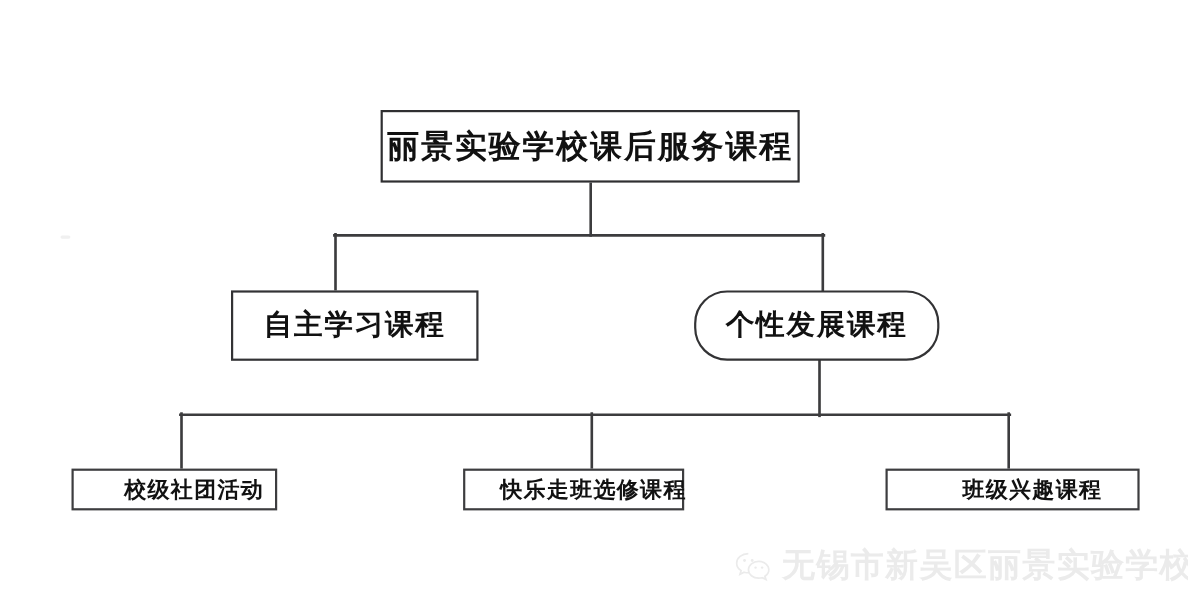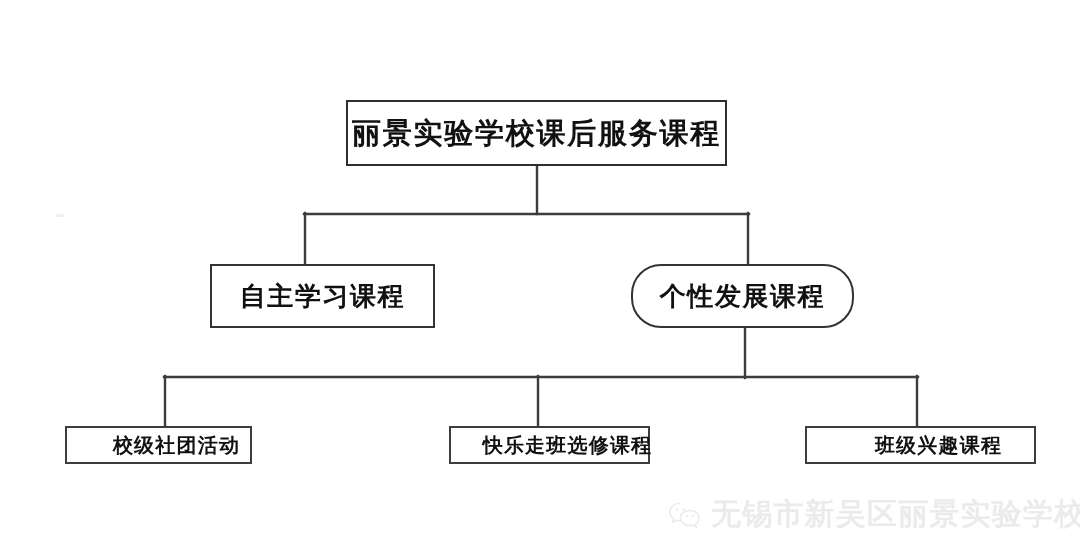--- a/index.html
+++ b/index.html
@@ -75,21 +75,21 @@
     font-size: 20px;
     border-width: 2px;
     border-color: #3d3d3f;
     padding-left: 36px;
   }
   .node.level-3.pos-a {
     left: 65px;
     width: 187px;
   }
   .node.level-3.pos-b {
-    left: 449px;
+    left: 421px;
     width: 201px;
   }
   .node.level-3.pos-c {
     left: 805px;
     width: 231px;
   }
   .node-label {
     display: block;
   }
   .watermark {

